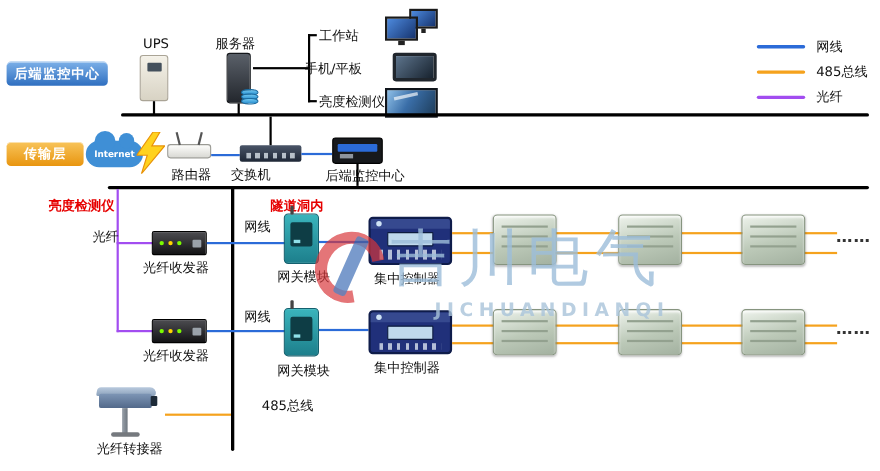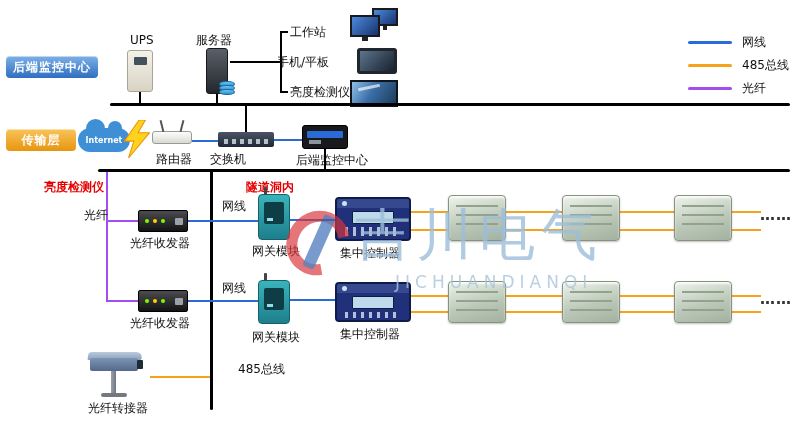--- a/index.html
+++ b/index.html
@@ -84,21 +84,21 @@
   .cam-body{left:4px;top:6px;width:48px;height:13px;background:linear-gradient(#7d95b5,#52698a);border-radius:2px}
   .cam-lens{left:51px;top:8px;width:6px;height:9px;background:#1d2a38;border-radius:1px}
   .cam-pole{left:25px;top:19px;width:5px;height:23px;background:linear-gradient(90deg,#9aa2ab,#6e767f)}
   .cam-base{left:15px;top:41px;width:26px;height:4px;background:#75797e;border-radius:2px}
   
   .watermark{position:absolute;left:283px;top:196px;width:380px;height:108px;opacity:.8;pointer-events:none;z-index:40}
   .wm-logo{position:absolute;left:0;top:8px;width:74px;height:82px}
   .wm-arc{position:absolute;left:4px;top:6px;width:62px;height:66px;border:11px solid #d8353a;border-right-color:transparent;border-radius:50%;transform:rotate(35deg);opacity:.85}
   .wm-slash{position:absolute;left:30px;top:10px;width:12px;height:56px;background:#2e63b0;transform:rotate(24deg);opacity:.8;border-radius:3px}
   .wm-text{position:absolute;left:72px;top:2px;font-size:56px;font-weight:normal;letter-spacing:6px;color:#9dbeda;white-space:nowrap}
-  .wm-sub{position:absolute;left:112px;top:76px;font-size:17px;font-weight:normal;letter-spacing:5px;color:#a9c4da;white-space:nowrap}
+  .wm-sub{position:absolute;left:112px;top:76px;font-size:17px;font-weight:bold;letter-spacing:5px;color:#a9c4da;white-space:nowrap}
   .ellipsis{position:absolute;font-size:15px;font-weight:bold;color:#333;letter-spacing:1px}
 </style>
 </head>
 <body>
 
 <div class="stage">
 
   <div class="zone-label zone-orange" style="left:6px;top:129px;width:70px">传输层</div>
   <div class="zone-label zone-blue" style="left:6px;top:56px;width:92px">后端监控中心</div>
 

